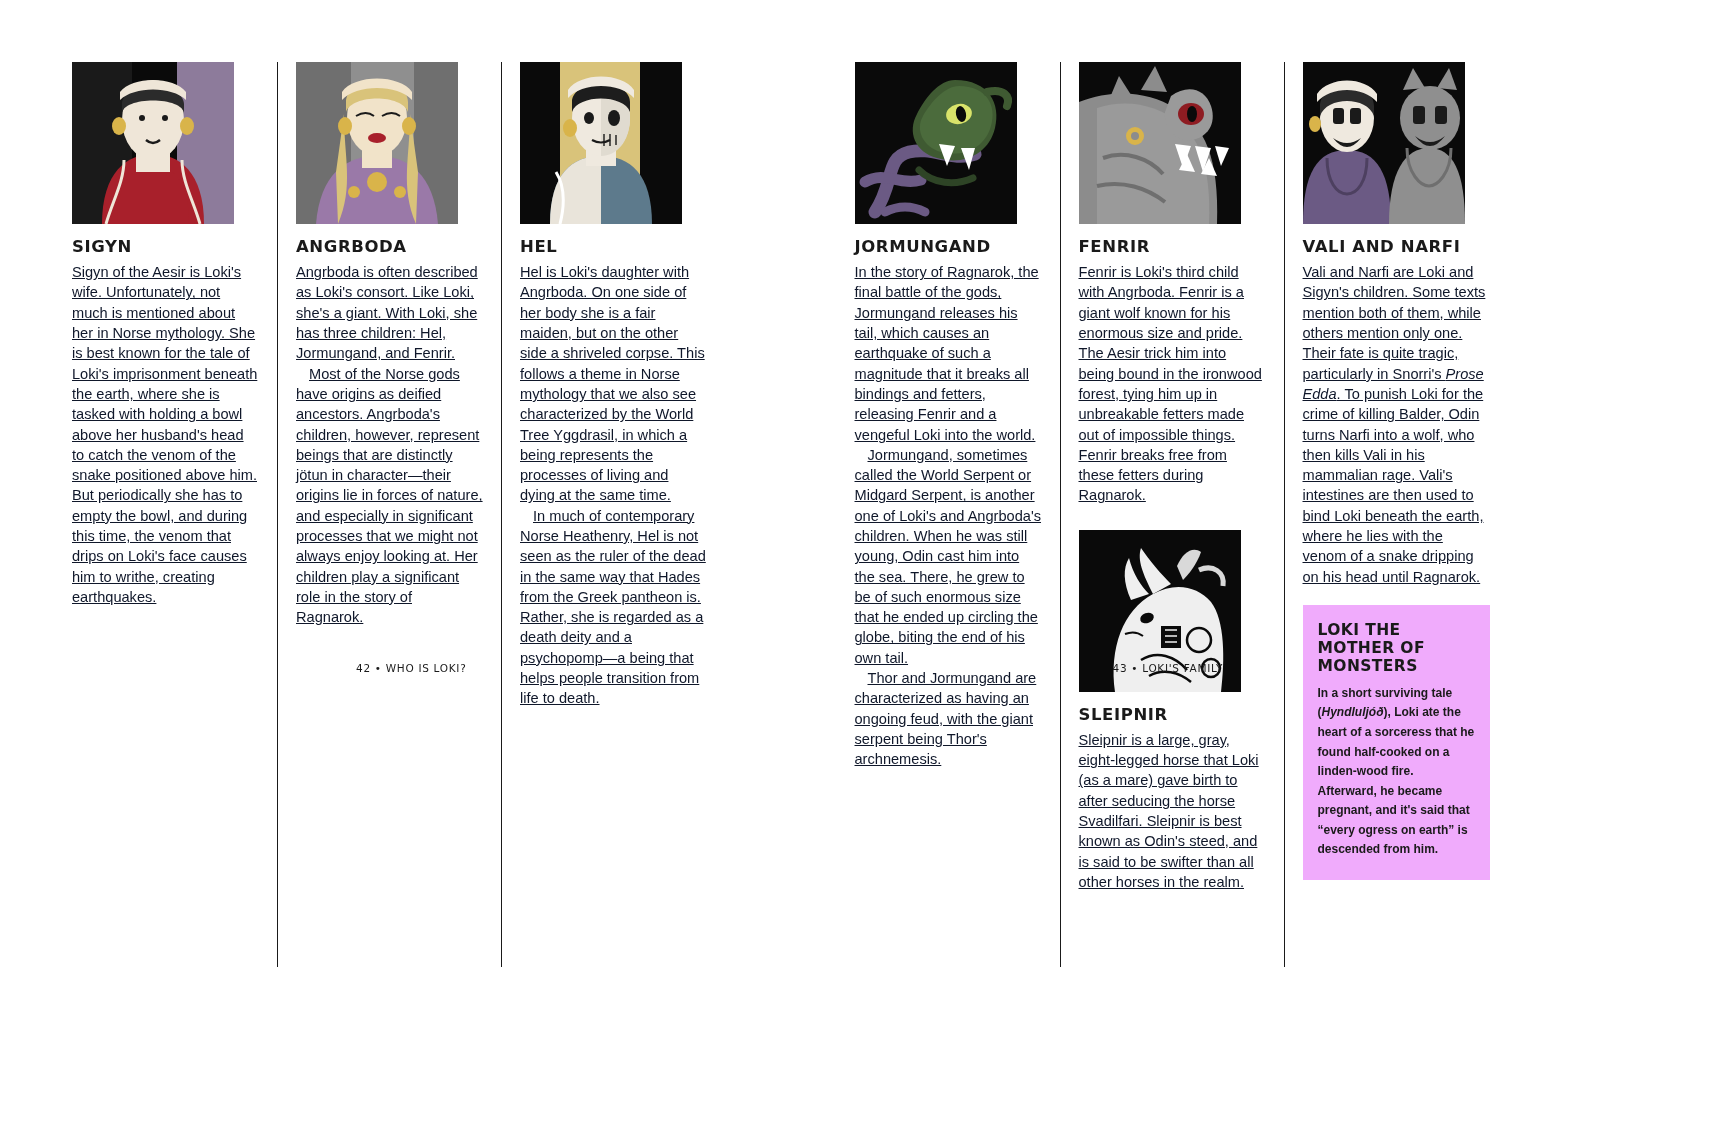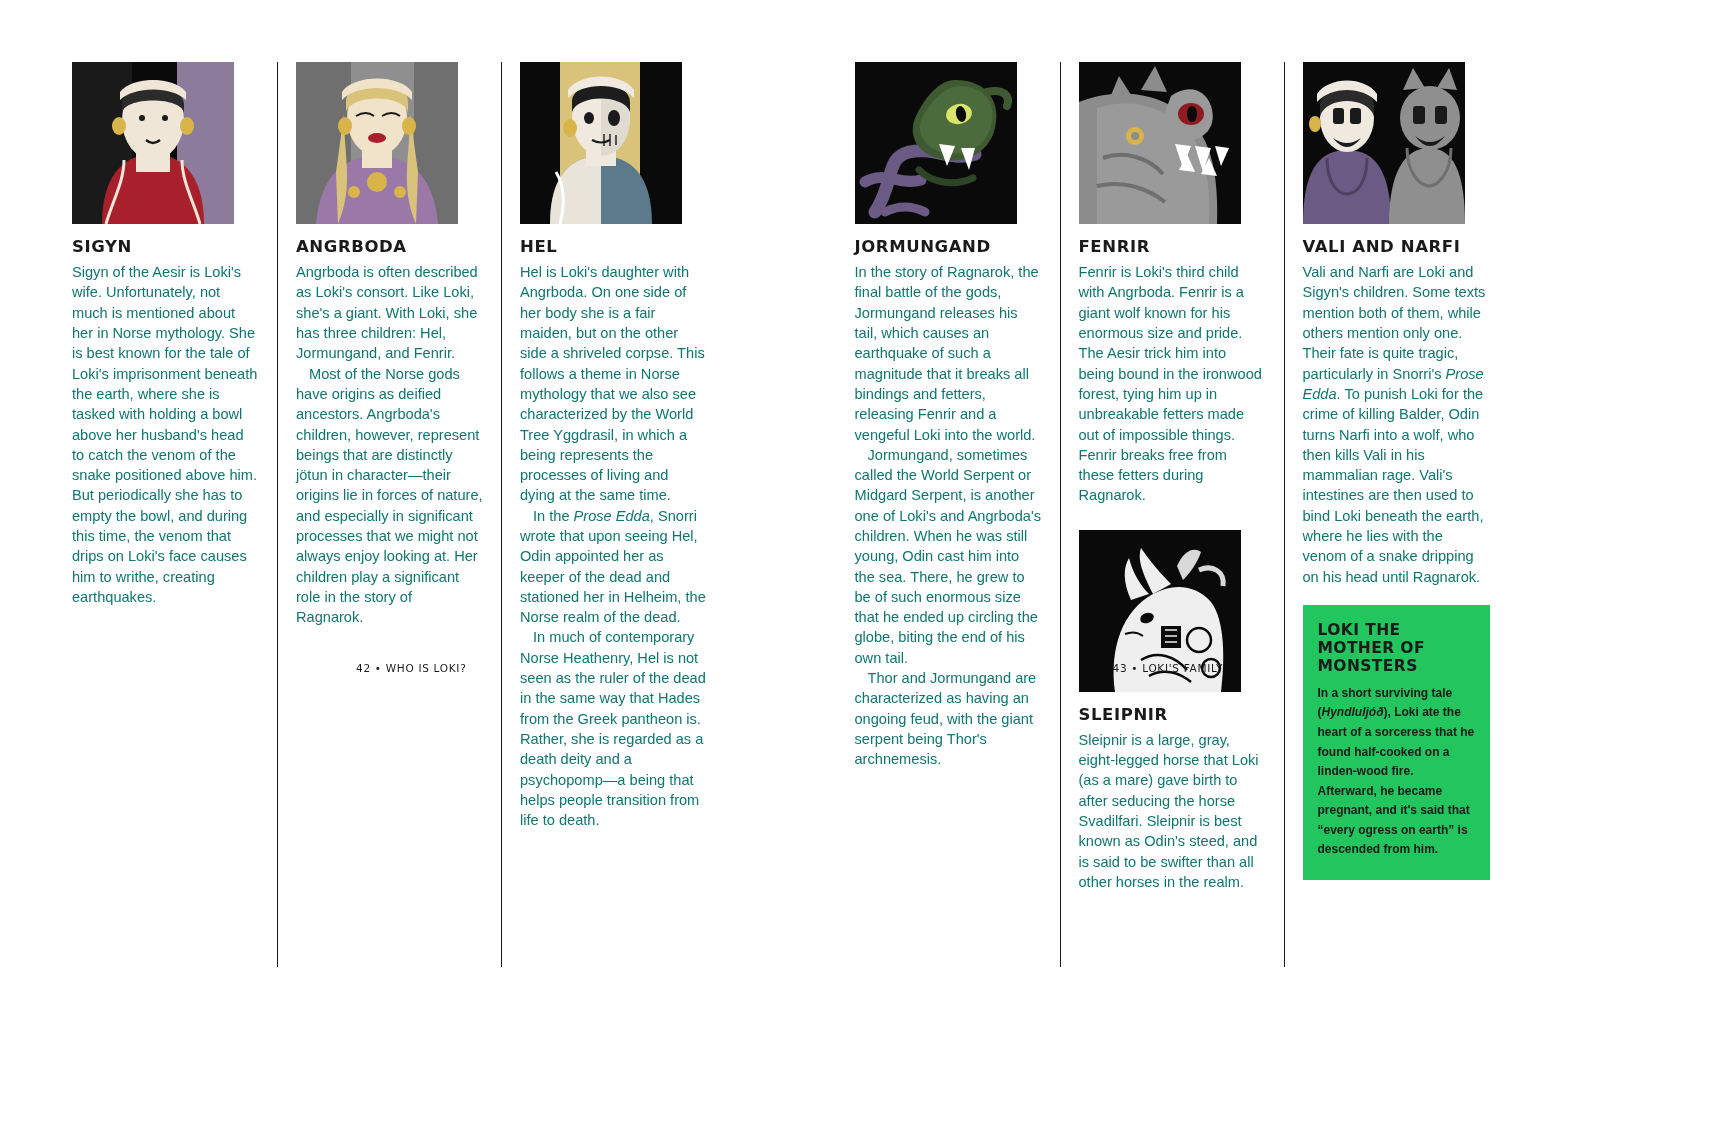--- a/index.html
+++ b/index.html
@@ -70,29 +70,30 @@
     font-size: 16.5px;
     letter-spacing: 0.6px;
     text-transform: uppercase;
     margin: 14px 0 6px 0;
     line-height: 1.1;
   }
   .body-text {
     font-size: 14.6px;
     line-height: 20.3px;
     text-align: left;
-    color: #0f766e;
+    color: #0f172a;
+    text-decoration: underline;
   }
   .body-text p { margin: 0; }
   .body-text p + p { text-indent: 13px; }
   .body-text i { font-style: italic; }
 
   
   .sidebox {
-    background: #22c55e;
+    background: #f0abfc;
     width: 187px;
     padding: 16px 15px 20px 15px;
     box-sizing: border-box;
     margin-top: 18px;
   }
   .sidebox-title {
     font-family: "DejaVu Sans", sans-serif;
     font-weight: bold;
     font-size: 15.5px;
     letter-spacing: 0.4px;
@@ -207,21 +208,20 @@
             <ellipse cx="94" cy="56" rx="6" ry="8" fill="#1a1a1a"></ellipse>
             <path d="M72 78 q9 5 18 0" stroke="#1a1a1a" stroke-width="2.2" fill="none"></path>
             <path d="M84 72 v12 M90 72 v12 M96 73 v10" stroke="#1a1a1a" stroke-width="1.4"></path>
             <ellipse cx="50" cy="66" rx="7" ry="9" fill="#d9b44a"></ellipse>
             <path d="M36 110 C46 126 44 146 40 162" stroke="#ffffff" stroke-width="3" fill="none"></path>
           </svg>
         </div>
         <div class="entry-title">HEL</div>
         <div class="body-text">
           <p>Hel is Loki's daughter with Angrboda. On one side of her body she is a fair maiden, but on the other side a shriveled corpse. This follows a theme in Norse mythology that we also see characterized by the World Tree Yggdrasil, in which a being represents the processes of living and dying at the same time.</p>
-          <p>In the <i>Prose Edda</i>, Snorri wrote that upon seeing Hel, Odin appointed her as keeper of the dead and stationed her in Helheim, the Norse realm of the dead.</p>
           <p>In much of contemporary Norse Heathenry, Hel is not seen as the ruler of the dead in the same way that Hades from the Greek pantheon is. Rather, she is regarded as a death deity and a psychopomp—a being that helps people transition from life to death.</p>
         </div>
       </div>
 
     </div>
     <div class="folio folio-left">42 • WHO IS LOKI?</div>
   </div>
 
   <div class="page page-right">
     <div class="columns">

